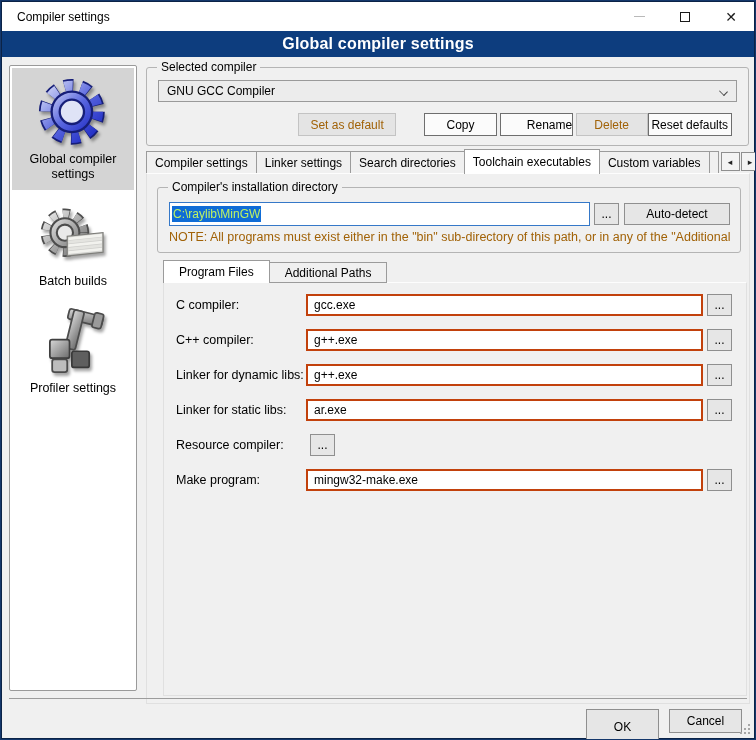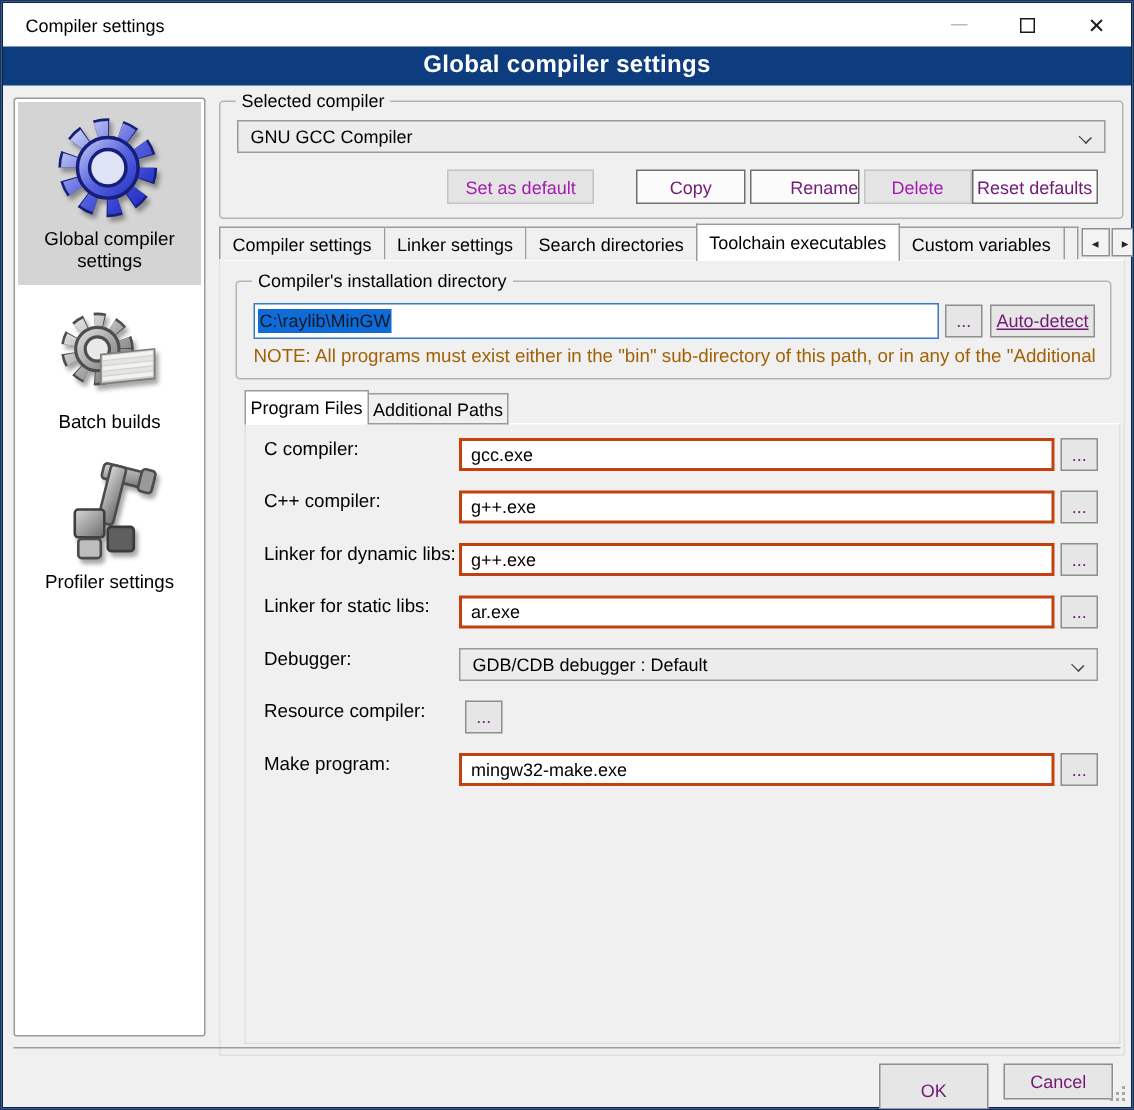--- a/index.html
+++ b/index.html
@@ -27,46 +27,46 @@
   .side-label { line-height:15px; font-size:12.5px; }
   .gear-shadow { filter:drop-shadow(2px 3px 1.5px rgba(0,0,0,0.35)); }
   
   .groupbox { position:absolute; border:1px solid #b4b4b4; border-radius:3px; }
   .gb-label { position:absolute; top:-8px; left:10px; background:#f0f0f0; padding:0 4px; font-size:12px; }
   .gb-compiler { left:145px; top:66px; width:603px; height:79px; }
   .combo { height:22px; background:#ececec; border:1px solid #9a9a9a; display:flex; align-items:center; padding:0 8px; position:relative; }
   .combo .chev { position:absolute; right:9px; top:7px; width:7px; height:7px; border-right:1.5px solid #444; border-bottom:1.5px solid #444; transform:rotate(45deg) scaleY(0.8); }
   .combo-main { position:absolute; left:11px; right:11px; top:12px; }
   .btnrow { position:absolute; left:11px; right:16px; bottom:9px; display:flex; align-items:center; }
-  .btn { height:23px; font-family:"Liberation Sans",sans-serif; font-size:12px; background:#fbfbfb; border:1px solid #6e6e6e; color:#701a75; }
-  .btn.disabled { background:#e4e4e4; border-color:#c3c3c3; color:#a21caf; }
+  .btn { height:23px; font-family:"Liberation Sans",sans-serif; font-size:12px; background:#fbfbfb; border:1px solid #6e6e6e; color:#000000; }
+  .btn.disabled { background:#e4e4e4; border-color:#c3c3c3; color:#a16207; }
   .btn.gray { background:#e6e6e6; border-color:#8f8f8f; }
   
   .tabstrip { position:absolute; left:145px; top:148px; width:604px; height:25px; display:flex; align-items:flex-end; }
   .tab { height:23px; line-height:22px; padding:0 8px; background:#f0f0f0; border:1px solid #9b9b9b; border-left:none; white-space:nowrap; }
   .tab:first-child { border-left:1px solid #9b9b9b; }
   .tab.active { height:25px; line-height:24px; background:#fff; border:1px solid #9b9b9b; border-bottom:none; position:relative; z-index:3; margin-left:-1px; }
   .tab.truncated { width:38px; overflow:hidden; padding-right:0; }
   .tab-arrows { margin-left:2px; display:flex; gap:1px; margin-bottom:3px; }
   .tab-arrow { width:19px; height:19px; background:#f3f3f3; border:1px solid #8f8f8f; font-size:9px; display:flex; align-items:center; justify-content:center; color:#222; }
   
   .tabpage { position:absolute; left:145px; top:172px; width:604px; height:531px; background:#f0f0f0; border:1px solid #e0e0e0; border-top:1px solid #fdfdfd; }
   .gb-dir { left:10px; top:13px; right:8px; height:66px; position:absolute; }
   .dir-row { position:absolute; left:11px; right:10px; top:14px; height:24px; display:flex; align-items:center; }
   .path-input { flex:1; height:24px; background:#fff; border:1.5px solid #3578c8; display:flex; align-items:center; padding:0 2px; overflow:hidden; }
-  .sel-text { background:#0f6cd6; color:#0f172a; padding:1px 1px; white-space:nowrap; }
+  .sel-text { background:#0f6cd6; color:#bef264; padding:1px 1px; white-space:nowrap; }
   .dots-btn { width:25px; height:22px; margin-left:4px; }
-  .autodetect-btn { width:70px; height:22px; margin-left:5px;text-decoration:underline; }
+  .autodetect-btn { width:106px; height:22px; margin-left:5px; }
   .note { position:absolute; left:11px; right:8px; top:42px; color:#a16207; font-size:12.5px; white-space:nowrap; overflow:hidden; }
   
   .subtabs { position:absolute; left:16px; top:86px; display:flex; align-items:flex-end; z-index:2; }
-  .subtab { height:21px; line-height:20px; padding:0 3px; background:#f0f0f0; border:1px solid #9b9b9b; border-left:none; white-space:nowrap; }
+  .subtab { height:21px; line-height:20px; padding:0 15px; background:#f0f0f0; border:1px solid #9b9b9b; border-left:none; white-space:nowrap; }
   .subtab.active { height:23px; line-height:22px; background:#fff; border:1px solid #9b9b9b; border-bottom:none; border-left:1px solid #9b9b9b; }
   .subpage { position:absolute; left:16px; top:108px; width:584px; height:414px; background:#f0f0f0; border:1px solid #e0e0e0; border-top:1px solid #fdfdfd; padding:9px 14px 0 12px; }
-  .frow { display:flex; height:26px; margin-bottom:9px; }
+  .frow { display:flex; align-items:center; height:26px; margin-bottom:9px; }
   .flabel { flex:0 0 130px; font-size:12.5px; }
   .tinput { flex:1; height:22px; border:2px solid #c2410c; background:#fff; padding:0 6px; font-family:"Liberation Sans",sans-serif; font-size:12px; color:#000; }
   .frow .dots-btn { height:22px; }
   .combo-field { flex:1; }
   
   .footer-line { position:absolute; left:8px; right:8px; top:697px; border-top:1px solid #9c9c9c; }
   .ok-btn { position:absolute; left:585px; top:708px; width:73px; height:36px; }
   .cancel-btn { position:absolute; left:668px; top:708px; width:73px; height:24px; }
   .grip { position:absolute; right:3px; bottom:3px; }
 </style>
@@ -225,27 +225,20 @@
         <input class="tinput" readonly="" value="g++.exe" style="">
         <button class="btn gray dots-btn">...</button>
       </div>
 
       <div class="frow">
         <label class="flabel">Linker for static libs:</label>
         <input class="tinput" readonly="" value="ar.exe" style="">
         <button class="btn gray dots-btn">...</button>
       </div>
 
-      <div class="frow">
-        <label class="flabel">Debugger:</label>
-        <div class="combo combo-field">
-          <span>GDB/CDB debugger : Default</span>
-          <span class="chev"></span>
-        </div>
-      </div>
 
       <div class="frow">
         <label class="flabel">Resource compiler:</label>
         <button class="btn gray dots-btn">...</button>
       </div>
 
       <div class="frow">
         <label class="flabel">Make program:</label>
         <input class="tinput" readonly="" value="mingw32-make.exe" style="">
         <button class="btn gray dots-btn">...</button>

